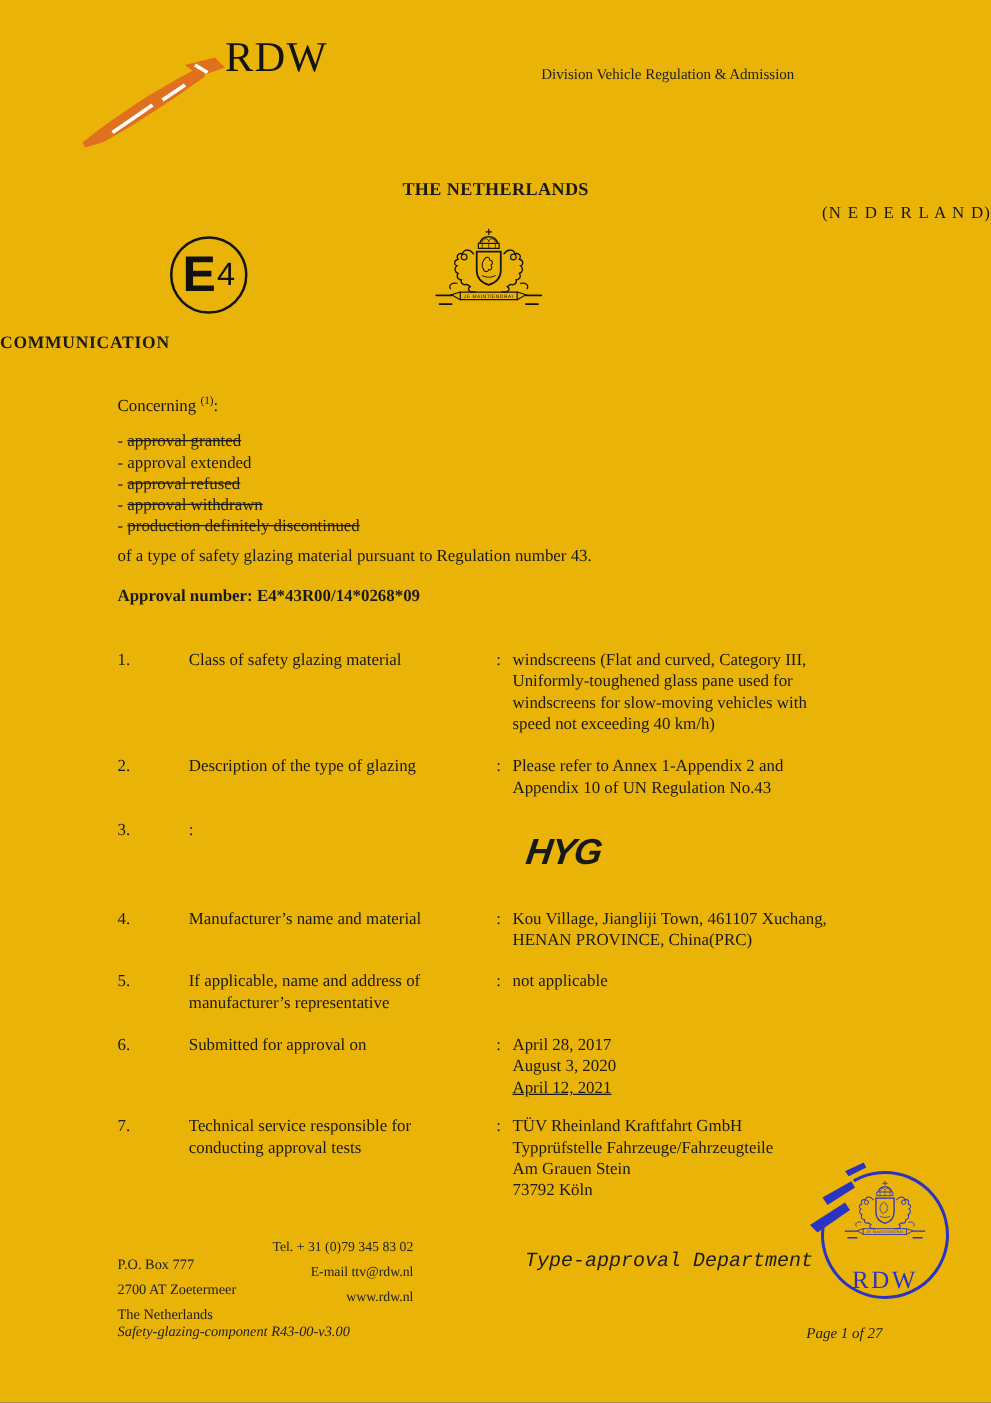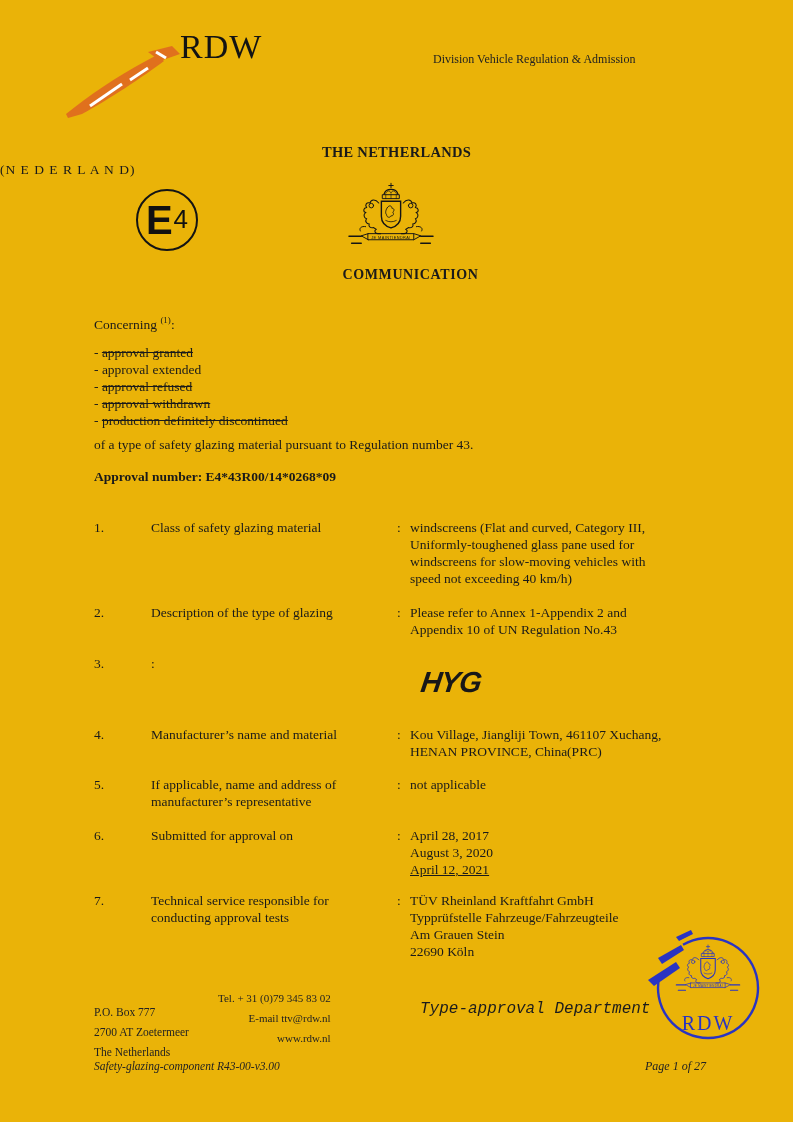--- a/index.html
+++ b/index.html
@@ -8,31 +8,31 @@
     background:#eab308; overflow:hidden;
     font-family:"Liberation Serif", serif; color:#1a1a1a;
     font-size:13.5px; line-height:17px;
   }
   
   .rdw-swoosh{position:absolute; left:60px; top:44px; width:126px; height:78px;}
   .brand{position:absolute; left:180px; top:30px; font-size:34px; line-height:34px; letter-spacing:1px; color:#131313;}
   .division{position:absolute; left:433px; top:51px; font-size:12px; color:#222;}
   
   .country{position:absolute; left:0; right:0; top:144px; text-align:center; font-weight:bold; font-size:14.5px; letter-spacing:.3px;}
-  .country-alt{position:absolute; left:0; right:0; top:161px; text-align:left; font-size:13.5px; letter-spacing:1px;}
+  .country-alt{position:absolute; left:0; right:0; top:161px; text-align:right; font-size:13.5px; letter-spacing:1px;}
   .e-mark{
     position:absolute; left:136px; top:189px; width:58px; height:58px;
     border:2px solid #141414; border-radius:50%;
     display:flex; align-items:center; justify-content:center;
     font-family:"Liberation Sans", sans-serif; color:#111;
   }
   .e-mark .e{font-weight:bold; font-size:40px; line-height:40px;}
   .e-mark .n{font-size:26px; line-height:26px; margin-left:1px; margin-top:-2px;}
   .arms-black{position:absolute; left:347px; top:182px; width:88px; height:70px; color:#151515;}
-  .communication{position:absolute; left:0; right:0; top:266px; text-align:center; font-weight:bold; font-size:14px; letter-spacing:.6px;padding-left:28px;}
+  .communication{position:absolute; left:0; right:0; top:266px; text-align:left; font-weight:bold; font-size:14px; letter-spacing:.6px;}
   
   .concerning{position:absolute; left:94px; top:316px; width:612px;}
   .concerning .head{font-size:13.5px;}
   .concerning sup{font-size:9px; line-height:0; vertical-align:6px;}
   .options{margin-top:11px;}
   .options .opt{white-space:nowrap;}
   .struck{text-decoration:line-through;}
   .subject{margin-top:7px; white-space:nowrap;}
   .approval{margin-top:15px; font-weight:bold; white-space:nowrap;}
   
@@ -238,21 +238,21 @@
       <div class="num">7.</div>
       <div class="lab">
         <div>Technical service responsible for</div>
         <div>conducting approval tests</div>
       </div>
       <div class="col">:</div>
       <div class="val">
         <div>TÜV Rheinland Kraftfahrt GmbH</div>
         <div>Typprüfstelle Fahrzeuge/Fahrzeugteile</div>
         <div>Am Grauen Stein</div>
-        <div>22690 Köln</div>
+        <div>73792 Köln</div>
       </div>
     </div>
   </div>
 
   <svg class="stamp" viewBox="0 0 126 130">
     <path d="M37,16.7 A50,50 0 1 1 13.7,47.1" fill="none" stroke="#2a34c2" stroke-width="2.4"></path>
     <polygon points="2,52 30,34 34,40 8,58" fill="#2a34c2"></polygon>
     <polygon points="12,30 35,17 38,22 16,36" fill="#2a34c2"></polygon>
     <polygon points="30,9 45,2 47,6 33,13" fill="#2a34c2"></polygon>
     <g transform="translate(29,16) scale(0.66)" color="#2a34c2">

